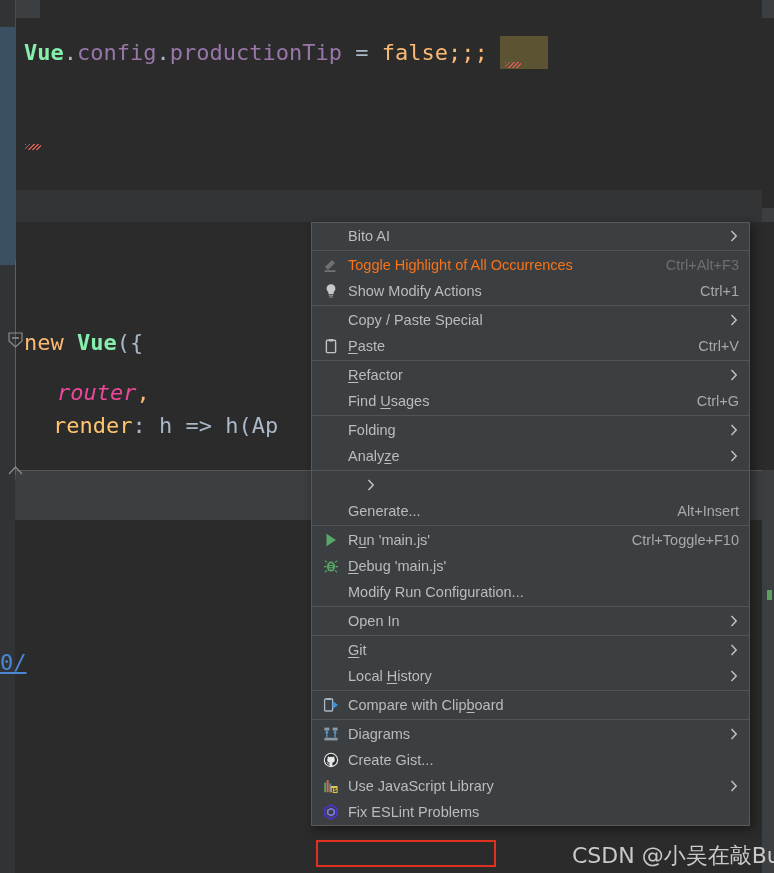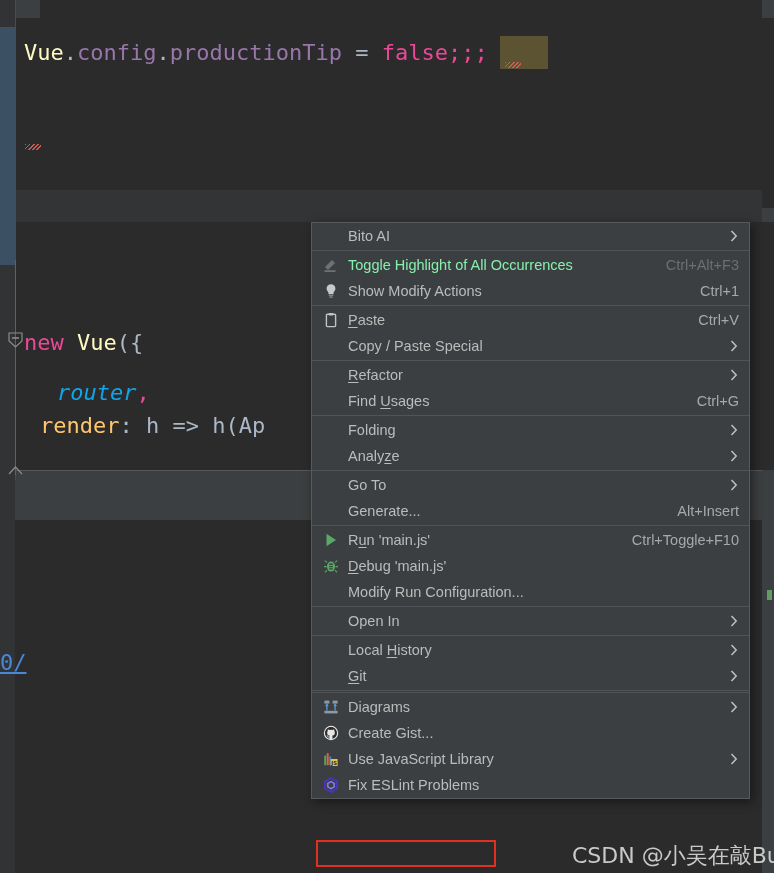--- a/index.html
+++ b/index.html
@@ -65,24 +65,24 @@
   
   .code-line {
     position: absolute;
     white-space: pre;
     font-family: "DejaVu Sans Mono", "Liberation Mono", monospace;
     font-size: 22px;
     letter-spacing: 0px;
     color: #a9b7c6;
   }
   .tok-plain  { color: #a9b7c6; }
-  .tok-class  { color: #fef9c3; }
+  .tok-class  { color: #86efac; font-weight: bold; }
   .tok-prop   { color: #9876aa; }
-  .tok-kw     { color: #ec4899; }
-  .tok-field  { color: #0ea5e9; font-style: italic; }
+  .tok-kw     { color: #fdba74; }
+  .tok-field  { color: #ec4899; font-style: italic; }
   .tok-key    { color: #ffc66d; }
   .tok-punct  { color: #a9b7c6; }
   .tok-dot    { color: #a9b7c6; }
 
   
   .sel-highlight {
     position: absolute;
     left: 500px; top: 36px;
     width: 48px; height: 33px;
     background: #6d6236;
@@ -211,21 +211,21 @@
     align-items: center;
     justify-content: center;
     margin-right: 6px;
   }
   .menu-item .mi-label {
     flex: 1;
     color: #bbbbbb;
     overflow: hidden;
     text-overflow: clip;
   }
-  .menu-item.disabled .mi-label { color: #86efac; }
+  .menu-item.disabled .mi-label { color: #f97316; }
   .menu-item .mi-shortcut {
     color: #a8a8a8;
     margin-left: 24px;
     font-size: 14.5px;
   }
   .menu-item.disabled .mi-shortcut { color: #6e6e6e; }
 
   .menu-item .mi-arrow {
     margin-left: 18px;
     width: 10px;
@@ -309,21 +309,21 @@
 
     <div class="code-line" style="left:24px; top:40px;"><span class="tok-class">Vue</span><span class="tok-dot">.</span><span class="tok-prop">config</span><span class="tok-dot">.</span><span class="tok-prop">productionTip</span><span class="tok-plain"> = </span><span class="tok-kw">false</span><span class="tok-kw">;</span><span class="tok-kw">;;</span></div>
 
     <div class="squiggle s1"></div>
     <div class="squiggle s2"></div>
 
     <div class="code-line" style="left:24px; top:330px;"><span class="tok-kw">new</span><span> </span><span class="tok-class">Vue</span><span class="tok-punct">({</span></div>
 
     <div class="code-line" style="left:57px; top:380px;"><span class="tok-field">router</span><span class="tok-kw">,</span></div>
 
-    <div class="code-line" style="left:40px; top:413px;"><span class="tok-key">render</span><span class="tok-punct">: </span><span class="tok-plain">h =&gt; h(Ap</span></div>
+    <div class="code-line" style="left:53px; top:413px;"><span class="tok-key">render</span><span class="tok-punct">: </span><span class="tok-plain">h =&gt; h(Ap</span></div>
 
     <div class="link-frag">0/</div>
 
     <div class="right-rail">
       <div class="right-rail-seg rr-1"></div>
       <div class="right-rail-seg rr-2"></div>
       <div class="rail-tick rt-1"></div>
     </div>
   </div>
 
@@ -354,38 +354,38 @@
             <path d="M8 1.2 C5.4 1.2 3.6 3 3.6 5.4 C3.6 7.2 4.7 8.3 5.4 9.3 L5.4 11 L10.6 11 L10.6 9.3 C11.3 8.3 12.4 7.2 12.4 5.4 C12.4 3 10.6 1.2 8 1.2 Z" fill="#c8c8c8"></path>
             <rect x="5.7" y="11.6" width="4.6" height="1.3" fill="#8a8d8f"></rect>
             <rect x="6.3" y="13.4" width="3.4" height="1.3" fill="#8a8d8f"></rect>
           </svg>
         </span>
         <span class="mi-label">Show Modify Actions</span>
         <span class="mi-shortcut">Ctrl+1</span>
       </div>
       <div class="menu-sep"></div>
       <div class="menu-item">
+        <span class="mi-icon"></span>
+        <span class="mi-label">Copy / Paste Special</span>
+        <span class="mi-arrow">
+          <svg width="8" height="12" viewBox="0 0 8 12">
+            <path d="M1.5 1 L6.2 6 L1.5 11" fill="none" stroke="#c0c0c0" stroke-width="1.5"></path>
+          </svg>
+        </span>
+      </div>
+      <div class="menu-item">
         <span class="mi-icon">
           <svg width="16" height="16" viewBox="0 0 16 16">
             <rect x="3.4" y="2.2" width="9.2" height="12.4" rx="1" fill="none" stroke="#c2c2c2" stroke-width="1.4"></rect>
             <rect x="5.8" y="0.9" width="4.4" height="2.6" rx="0.5" fill="#c2c2c2"></rect>
           </svg>
         </span>
         <span class="mi-label"><span class="mn">P</span>aste</span>
         <span class="mi-shortcut">Ctrl+V</span>
       </div>
-      <div class="menu-item">
-        <span class="mi-icon"></span>
-        <span class="mi-label">Copy / Paste Special</span>
-        <span class="mi-arrow">
-          <svg width="8" height="12" viewBox="0 0 8 12">
-            <path d="M1.5 1 L6.2 6 L1.5 11" fill="none" stroke="#c0c0c0" stroke-width="1.5"></path>
-          </svg>
-        </span>
-      </div>
       <div class="menu-sep"></div>
       <div class="menu-item">
         <span class="mi-icon"></span>
         <span class="mi-label"><span class="mn">R</span>efactor</span>
         <span class="mi-arrow">
           <svg width="8" height="12" viewBox="0 0 8 12">
             <path d="M1.5 1 L6.2 6 L1.5 11" fill="none" stroke="#c0c0c0" stroke-width="1.5"></path>
           </svg>
         </span>
       </div>
@@ -409,21 +409,20 @@
         <span class="mi-label">Analy<span class="mn">z</span>e</span>
         <span class="mi-arrow">
           <svg width="8" height="12" viewBox="0 0 8 12">
             <path d="M1.5 1 L6.2 6 L1.5 11" fill="none" stroke="#c0c0c0" stroke-width="1.5"></path>
           </svg>
         </span>
       </div>
       <div class="menu-sep"></div>
       <div class="menu-item">
         <span class="mi-icon"></span>
-        <span class="mi-label">Go To</span>
         <span class="mi-arrow">
           <svg width="8" height="12" viewBox="0 0 8 12">
             <path d="M1.5 1 L6.2 6 L1.5 11" fill="none" stroke="#c0c0c0" stroke-width="1.5"></path>
           </svg>
         </span>
       </div>
       <div class="menu-item">
         <span class="mi-icon"></span>
         <span class="mi-label">Generate...</span>
         <span class="mi-shortcut">Alt+Insert</span>
@@ -460,37 +459,48 @@
         <span class="mi-label">Open In</span>
         <span class="mi-arrow">
           <svg width="8" height="12" viewBox="0 0 8 12">
             <path d="M1.5 1 L6.2 6 L1.5 11" fill="none" stroke="#c0c0c0" stroke-width="1.5"></path>
           </svg>
         </span>
       </div>
       <div class="menu-sep"></div>
       <div class="menu-item">
         <span class="mi-icon"></span>
+        <span class="mi-label"><span class="mn">G</span>it</span>
+        <span class="mi-arrow">
+          <svg width="8" height="12" viewBox="0 0 8 12">
+            <path d="M1.5 1 L6.2 6 L1.5 11" fill="none" stroke="#c0c0c0" stroke-width="1.5"></path>
+          </svg>
+        </span>
+      </div>
+      <div class="menu-item">
+        <span class="mi-icon"></span>
         <span class="mi-label">Local <span class="mn">H</span>istory</span>
         <span class="mi-arrow">
           <svg width="8" height="12" viewBox="0 0 8 12">
             <path d="M1.5 1 L6.2 6 L1.5 11" fill="none" stroke="#c0c0c0" stroke-width="1.5"></path>
           </svg>
         </span>
       </div>
-      <div class="menu-item">
-        <span class="mi-icon"></span>
-        <span class="mi-label"><span class="mn">G</span>it</span>
-        <span class="mi-arrow">
-          <svg width="8" height="12" viewBox="0 0 8 12">
-            <path d="M1.5 1 L6.2 6 L1.5 11" fill="none" stroke="#c0c0c0" stroke-width="1.5"></path>
-          </svg>
-        </span>
-      </div>
-      <div class="menu-sep"></div>
+      <div class="menu-sep"></div>
+      <div class="menu-item">
+        <span class="mi-icon">
+          <svg width="16" height="16" viewBox="0 0 16 16">
+            <rect x="1.6" y="2" width="8" height="12" rx="0.8" fill="none" stroke="#a9b7c6" stroke-width="1.3"></rect>
+            <rect x="3.6" y="0.9" width="4" height="2.2" rx="0.4" fill="#a9b7c6"></rect>
+            <path d="M15 8 L10.5 4.6 L10.5 11.4 Z" fill="#3c94d6"></path>
+            <rect x="9.6" y="5.4" width="1.6" height="5.2" fill="#3c94d6"></rect>
+          </svg>
+        </span>
+        <span class="mi-label">Compare with Clip<span class="mn">b</span>oard</span>
+      </div>
       <div class="menu-sep"></div>
       <div class="menu-item">
         <span class="mi-icon">
           <svg width="16" height="16" viewBox="0 0 16 16">
             <rect x="1.4" y="1.6" width="5" height="3" fill="#8a9ba8"></rect>
             <rect x="9.6" y="1.6" width="5" height="3" fill="#8a9ba8"></rect>
             <path d="M3.9 4.8 L3.9 11.6 M12.1 4.8 L12.1 11.6" stroke="#5b9bd5" stroke-width="1.3"></path>
             <path d="M3.9 5.6 L2.6 7.2 M3.9 5.6 L5.2 7.2 M12.1 5.6 L10.8 7.2 M12.1 5.6 L13.4 7.2" stroke="#5b9bd5" stroke-width="1.1" fill="none"></path>
             <rect x="1.4" y="11.8" width="13.2" height="2.6" fill="#8a9ba8"></rect>
           </svg>

